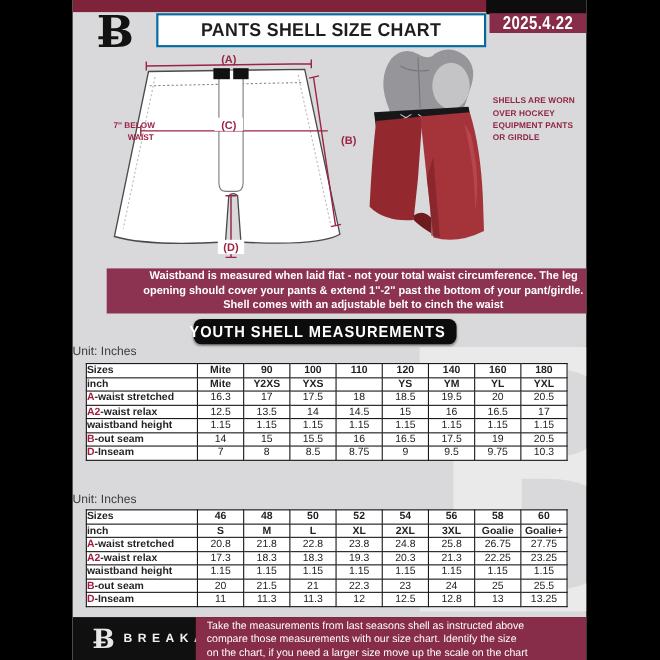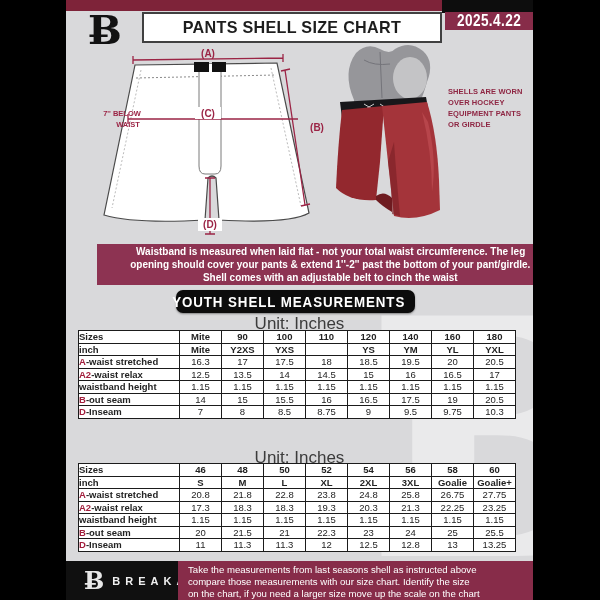--- a/index.html
+++ b/index.html
@@ -6,21 +6,21 @@
   body{width:600px;height:600px;position:relative;overflow:hidden;
        font-family:"Liberation Sans", sans-serif;}
   .page{position:absolute;left:66px;top:0;width:467px;height:600px;
         background:#d9d9db;overflow:hidden;}
   
   .topbar{position:absolute;left:0;top:0;width:467px;height:11px;background:#7e2339;}
   .topbar-black{position:absolute;left:376px;top:0;width:91px;height:13px;background:#0d0d0d;}
   .hdr-logo{position:absolute;left:22px;top:8px;font-family:"DejaVu Serif",serif;
         font-weight:bold;font-size:40px;line-height:44px;color:#121212;}
   .title-box{position:absolute;left:76px;top:12px;width:300px;height:31px;background:#fff;
-        border:2px solid #404040;box-sizing:border-box;display:flex;align-items:center;
+        border:2px solid #0369a1;box-sizing:border-box;display:flex;align-items:center;
         justify-content:center;}
   .title-box span{font-size:17px;font-weight:bold;letter-spacing:.3px;color:#1d1d1d;
         transform:scaleX(.95);white-space:nowrap;}
   .date-box{position:absolute;left:379px;top:12px;width:88px;height:18px;background:#872c49;
         display:flex;align-items:center;justify-content:center;}
   .date-box span{color:#fff;font-size:17px;font-weight:bold;transform:scaleX(.8);
         white-space:nowrap;letter-spacing:.5px;}
   
   .diagram{position:absolute;left:6px;top:48px;}
   .photo{position:absolute;left:268px;top:40px;}
@@ -30,21 +30,21 @@
   .banner{position:absolute;left:0;top:244px;width:467px;height:41px;background:#8d3352;
         display:flex;flex-direction:column;align-items:center;justify-content:center;margin-left:31px;}
   .banner div{color:#fff;font-size:10.3px;font-weight:bold;line-height:13px;
         white-space:nowrap;transform:scaleX(.97);}
   
   .sec-title{position:absolute;left:110px;width:239px;height:23px;background:#0c0c0c;
         border-radius:7px;display:flex;align-items:center;justify-content:flex-end;
         box-shadow:0 1px 2px rgba(0,0,0,.4);}
   .sec-title span{color:#fff;font-size:14.5px;font-weight:bold;letter-spacing:1px;
         transform:scaleX(.92);white-space:nowrap;}
-  .unit{position:absolute;left:0;width:467px;text-align:center;font-size:17px;color:#3c3c3c;}
+  .unit{position:absolute;left:0;width:467px;text-align:left;font-size:11px;color:#3c3c3c;}
   
   .mtable{position:absolute;left:12px;width:434px;border-collapse:collapse;
         table-layout:fixed;z-index:1;}
   .mtable th,.mtable td{border:1px solid #1b1b1b;background:#fff;height:11.5px;
         padding:0;font-size:9.5px;line-height:1;color:#232323;}
   .mtable th{width:100px;text-align:left;font-weight:bold;}
   .mtable td{width:41px;text-align:center;font-weight:normal;}
   .mtable tr.strong td{font-weight:bold;}
   .prefix{color:#a21e3c;}
   .watermark{position:absolute;left:300px;top:290px;font-family:"DejaVu Serif",serif;

